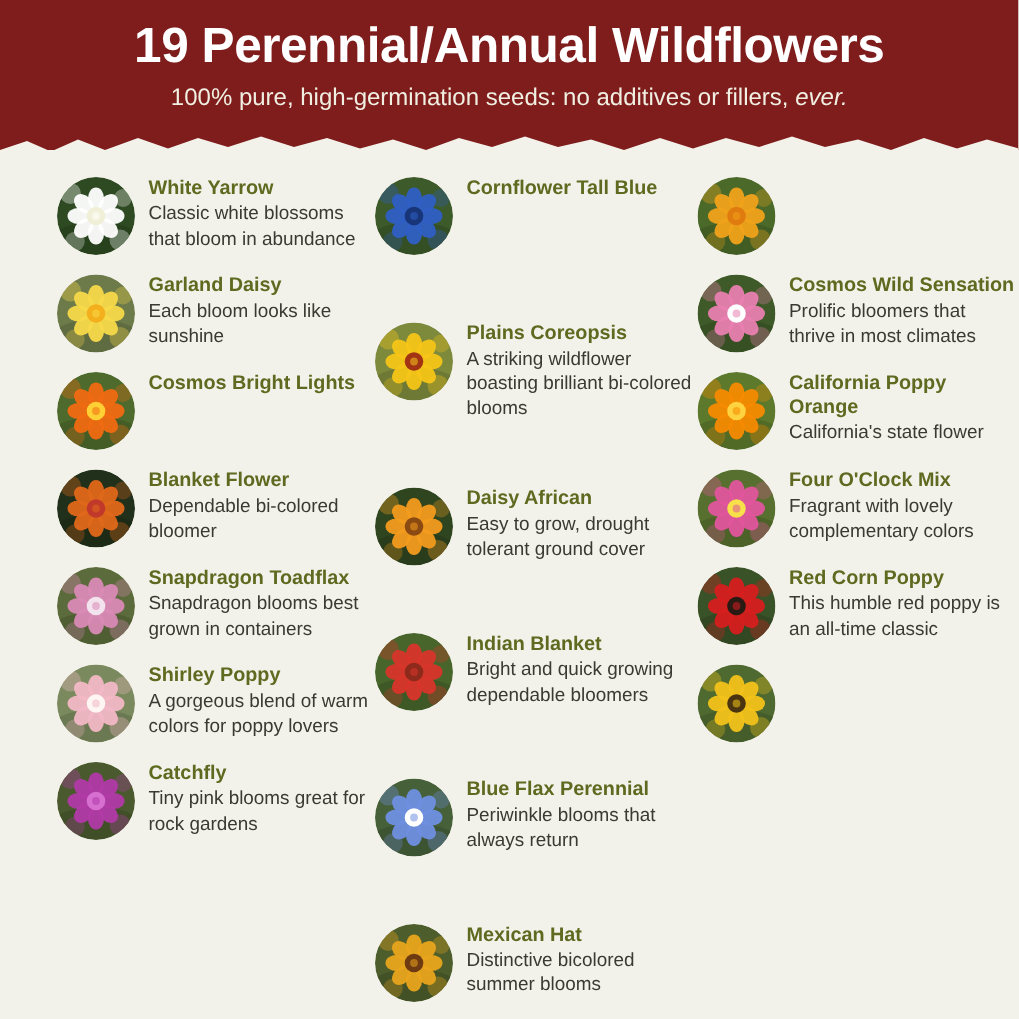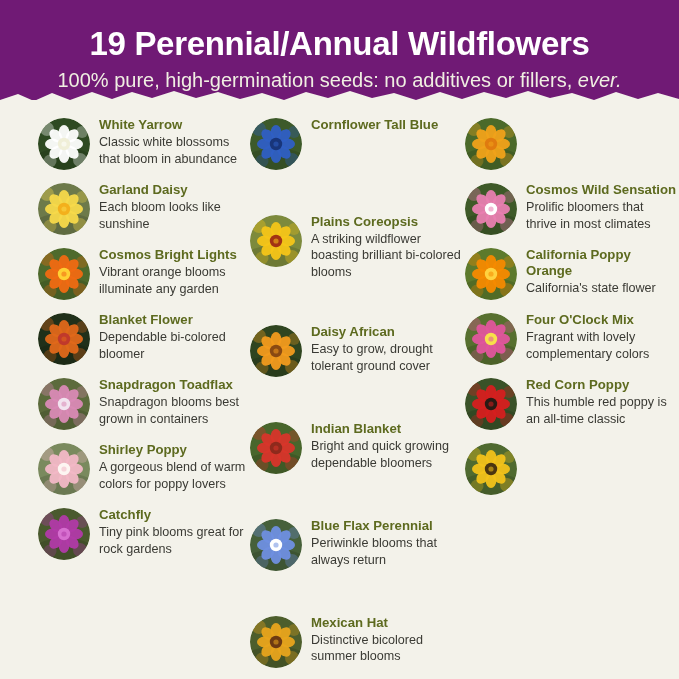--- a/index.html
+++ b/index.html
@@ -17,37 +17,37 @@
     position: relative;
     width: 679px;
     height: 679px;
     background: #f3f2ea;
   }
   
   .header {
     position: relative;
     width: 679px;
     height: 100px;
-    background: #701a75;
-    padding: 20px 20px 0 20px;
+    background: #7f1d1d;
+    padding: 6px 20px 0 20px;
     text-align: center;
     overflow: hidden;
   }
   .header-title {
     color: #ffffff;
     font-size: 33px;
     font-weight: bold;
     letter-spacing: -0.3px;
     line-height: 40px;
     margin: 4px 0 0 0;
     white-space: nowrap;
   }
   .header-sub {
     color: #f0efe2;
-    font-size: 20px;
+    font-size: 16px;
     line-height: 20px;
     margin-top: 6px;
   }
   .header-sub i { font-style: italic; }
   
   .torn {
     position: absolute;
     left: 0;
     top: 86px;
     width: 679px;
@@ -211,21 +211,20 @@
                 <ellipse cx="17.9" cy="17.9" rx="7.5" ry="5.3999999999999995" transform="rotate(225.0 17.9 17.9)" fill="#f06a12" opacity="0.95"></ellipse>
                 <ellipse cx="26.0" cy="14.5" rx="7.5" ry="5.3999999999999995" transform="rotate(270.0 26.0 14.5)" fill="#f06a12" opacity="0.95"></ellipse>
                 <ellipse cx="34.1" cy="17.9" rx="7.5" ry="5.3999999999999995" transform="rotate(315.0 34.1 17.9)" fill="#f06a12" opacity="0.95"></ellipse>
       <circle cx="26" cy="26" r="6.2" fill="#ffd033"></circle>
       <circle cx="26" cy="26" r="2.6" fill="#f06a12" opacity="0.55"></circle>
     </g>
   </svg>
           </div>
           <div class="text">
             <p class="name">Cosmos Bright Lights</p>
-            <p class="desc">Vibrant orange blooms illuminate any garden</p>
           </div>
         </div>
         <div class="item">
           <div class="thumb">
             <svg viewBox="0 0 52 52" xmlns="http://www.w3.org/2000/svg">
     <defs>
                 <clipPath id="cp">
                   <circle cx="26" cy="26" r="26"></circle>
                 </clipPath>
               </defs>

